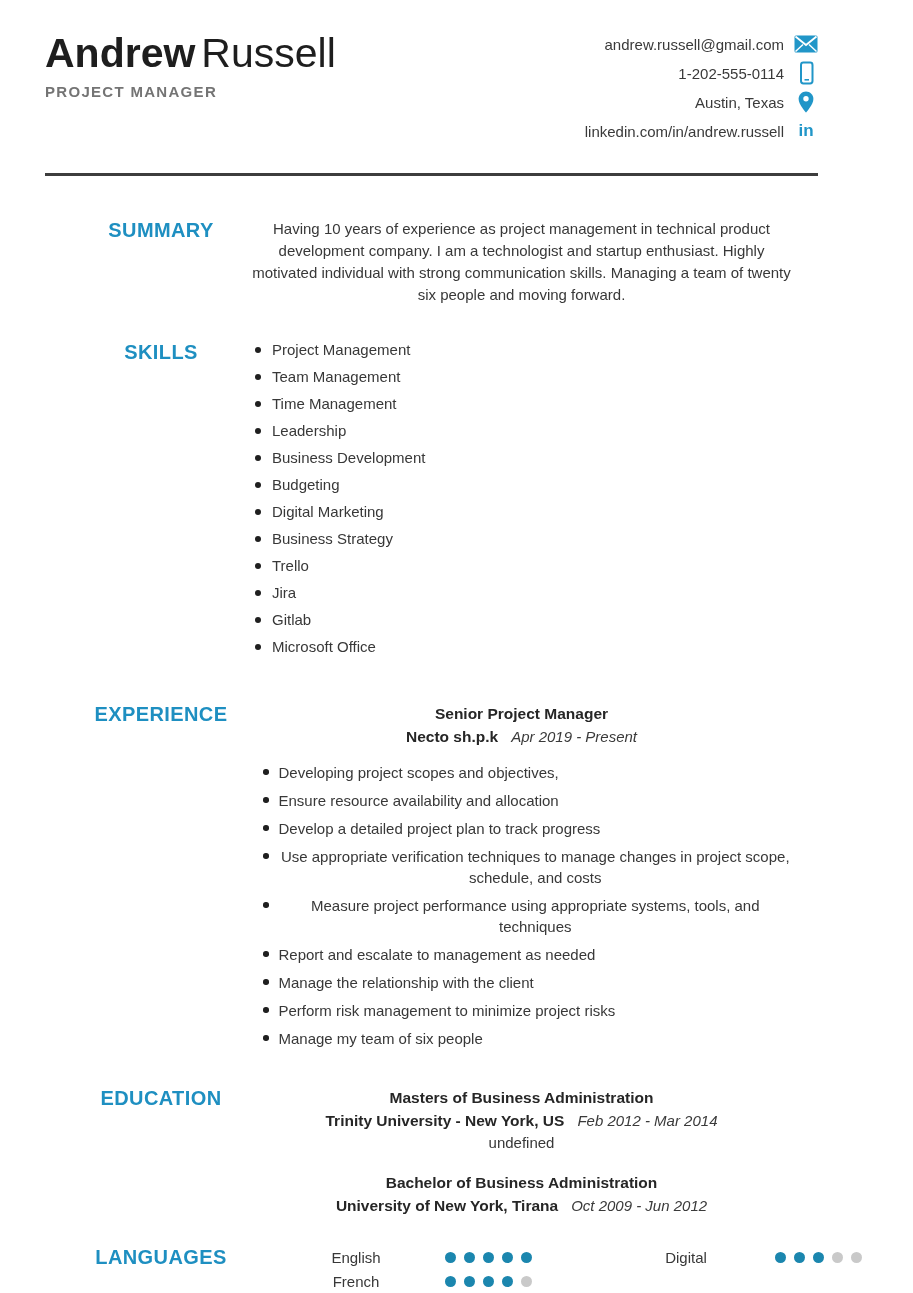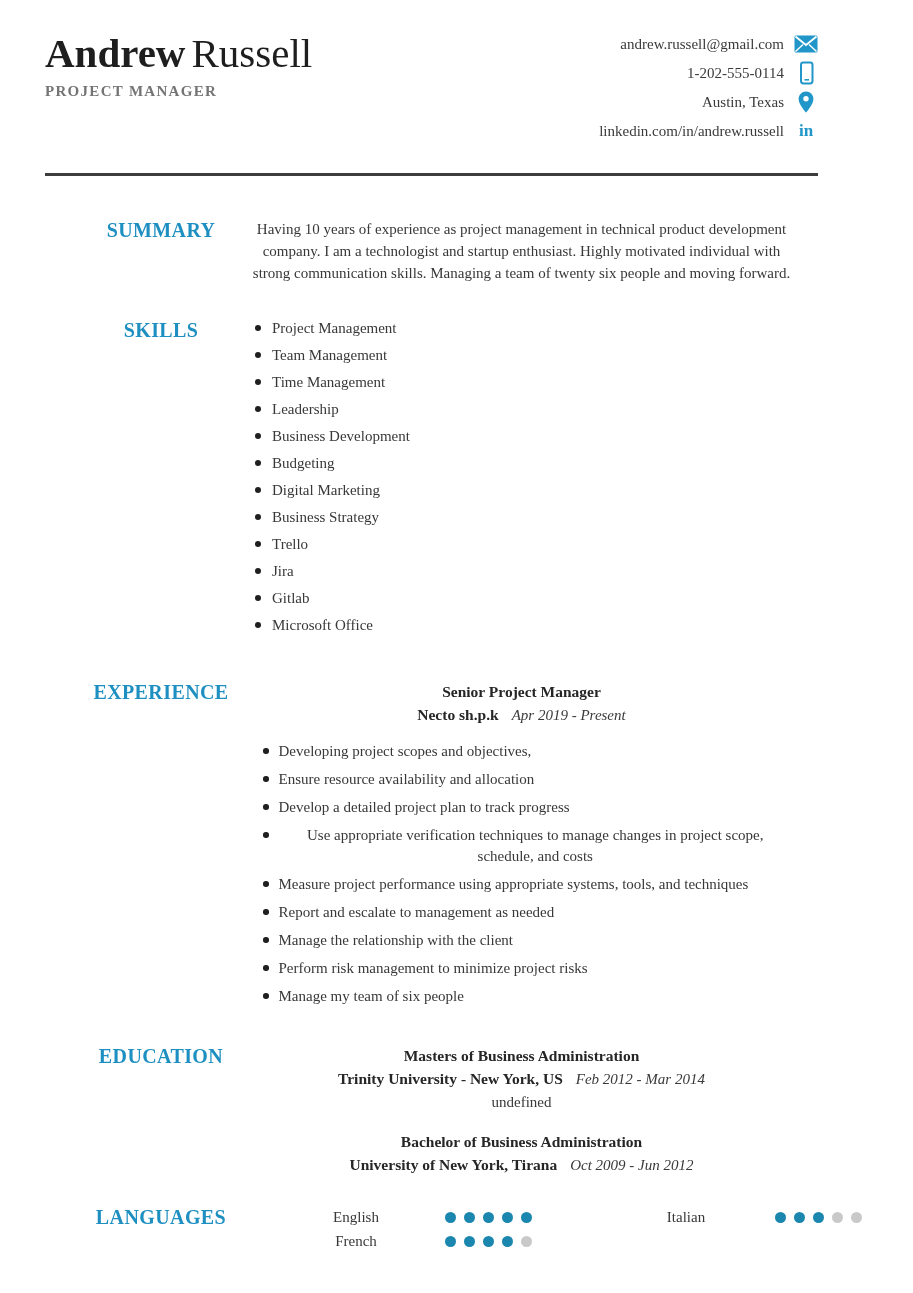--- a/index.html
+++ b/index.html
@@ -8,21 +8,21 @@
     --accent:#1e8fc1;
     --icon:#2196c8;
     --dot-filled:#1b86ae;
     --dot-empty:#c9c9c9;
     --divider:#3d3d3d;
     --text:#383838;
     --text-dark:#262626;
   }
   .page{
     width:863px; height:1293px; background:#fff; position:relative;
-    font-family:Liberation Serif, serif;
+    font-family:Liberation Sans, sans-serif;
     color:var(--text); overflow:hidden;
   }
   
   .header{
     display:flex; justify-content:space-between; align-items:flex-start;
     padding:30px 45px 0 45px;
   }
   .name{
     font-size:41px; line-height:46px; color:#1e1e1e; font-weight:400;
     white-space:nowrap;
@@ -292,21 +292,21 @@
           <span class="lang-name">French</span>
           <span class="lang-dots">
               <span class="dot filled"></span>
               <span class="dot filled"></span>
               <span class="dot filled"></span>
               <span class="dot filled"></span>
               <span class="dot empty"></span>
             </span>
         </div>
         <div class="lang-item">
-          <span class="lang-name">Italian</span>
+          <span class="lang-name">Digital</span>
           <span class="lang-dots">
               <span class="dot filled"></span>
               <span class="dot filled"></span>
               <span class="dot filled"></span>
               <span class="dot empty"></span>
               <span class="dot empty"></span>
             </span>
         </div>
       </div>
     </section>

